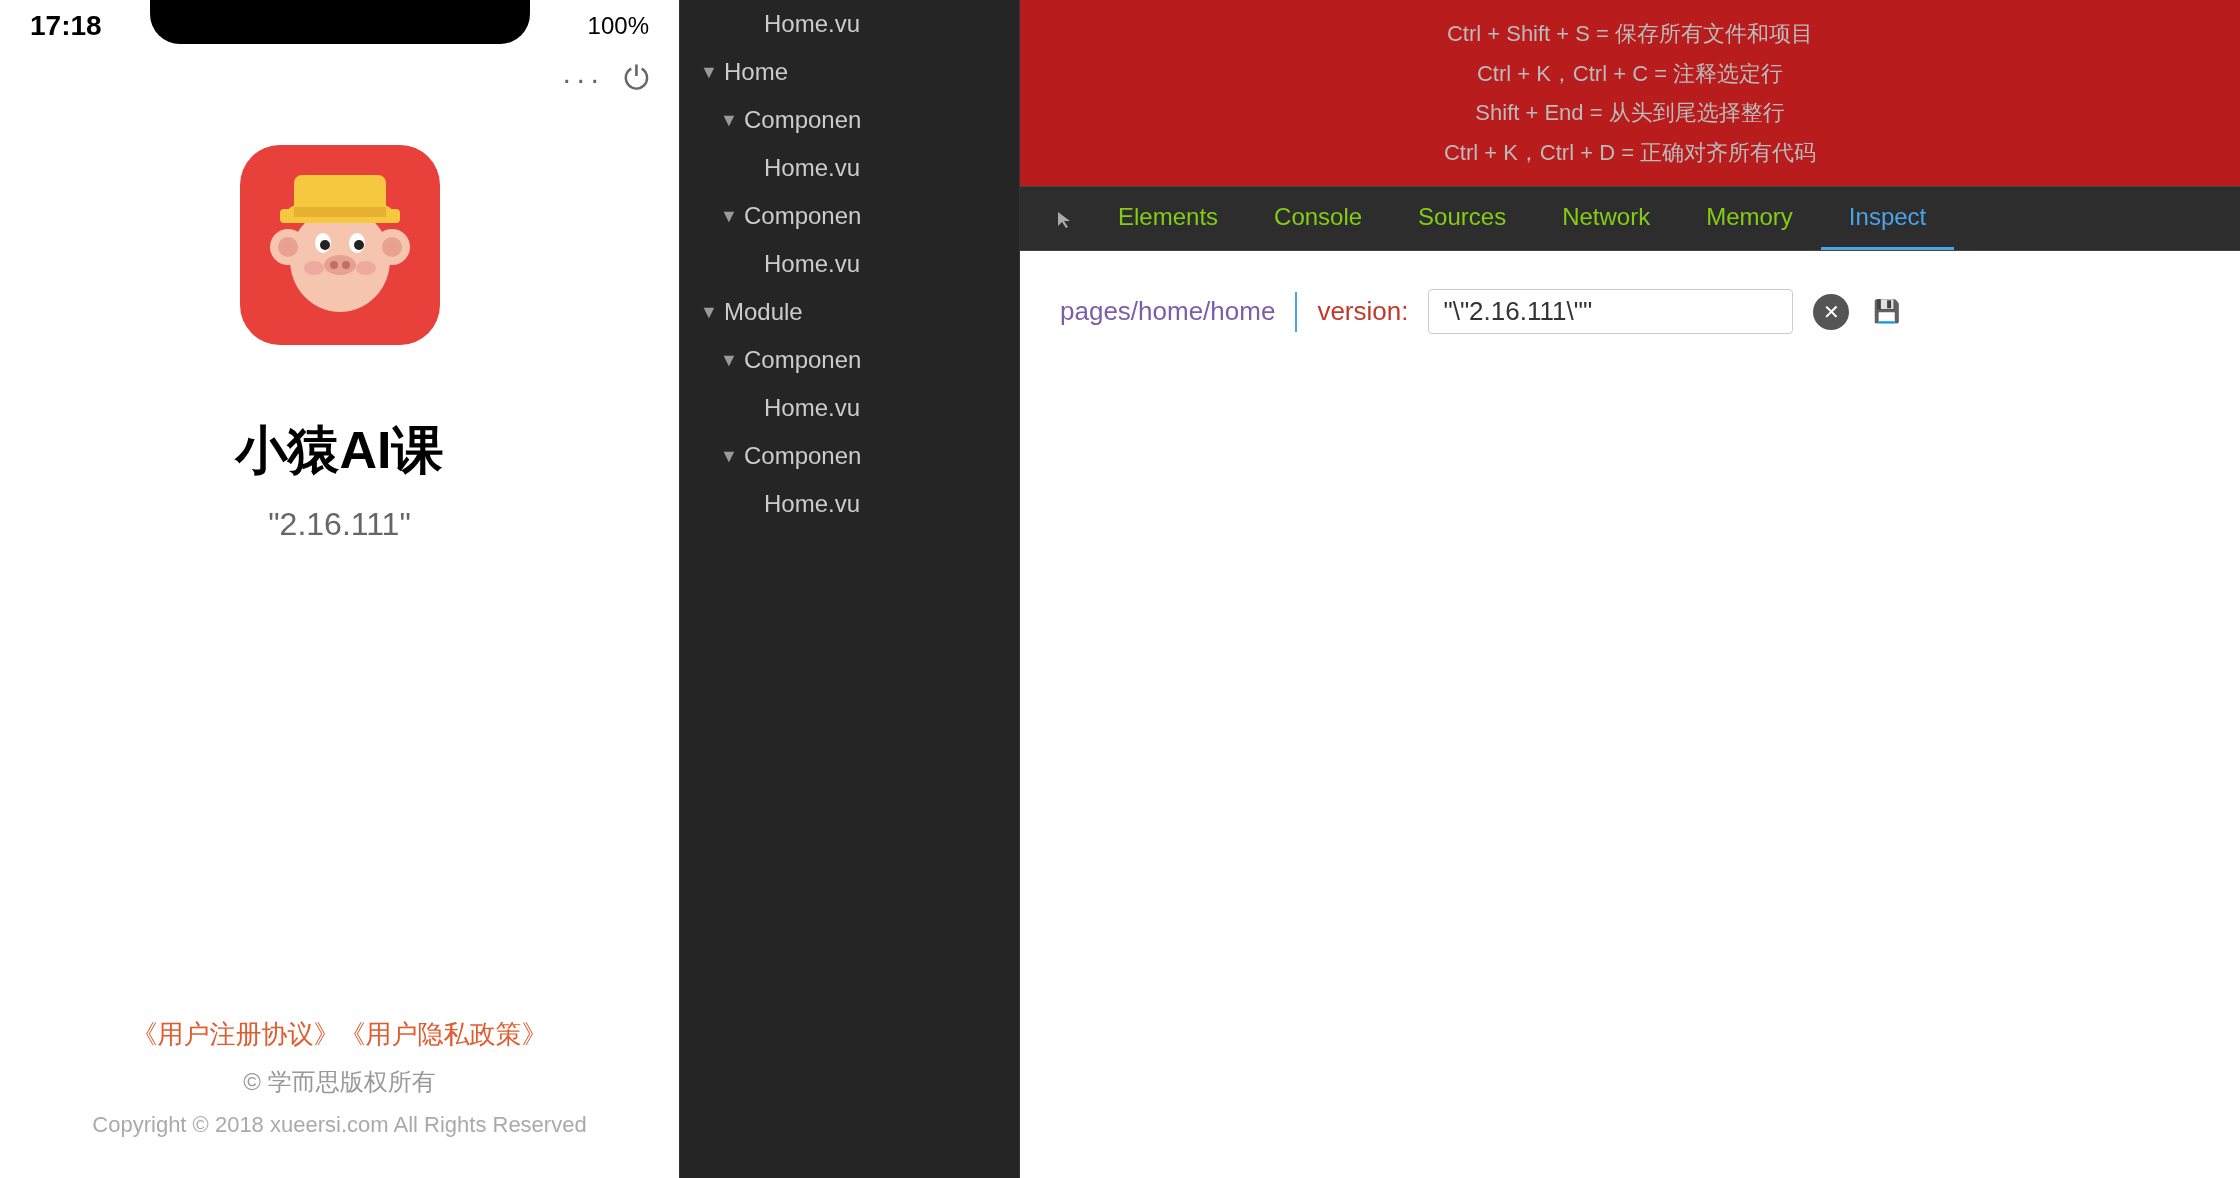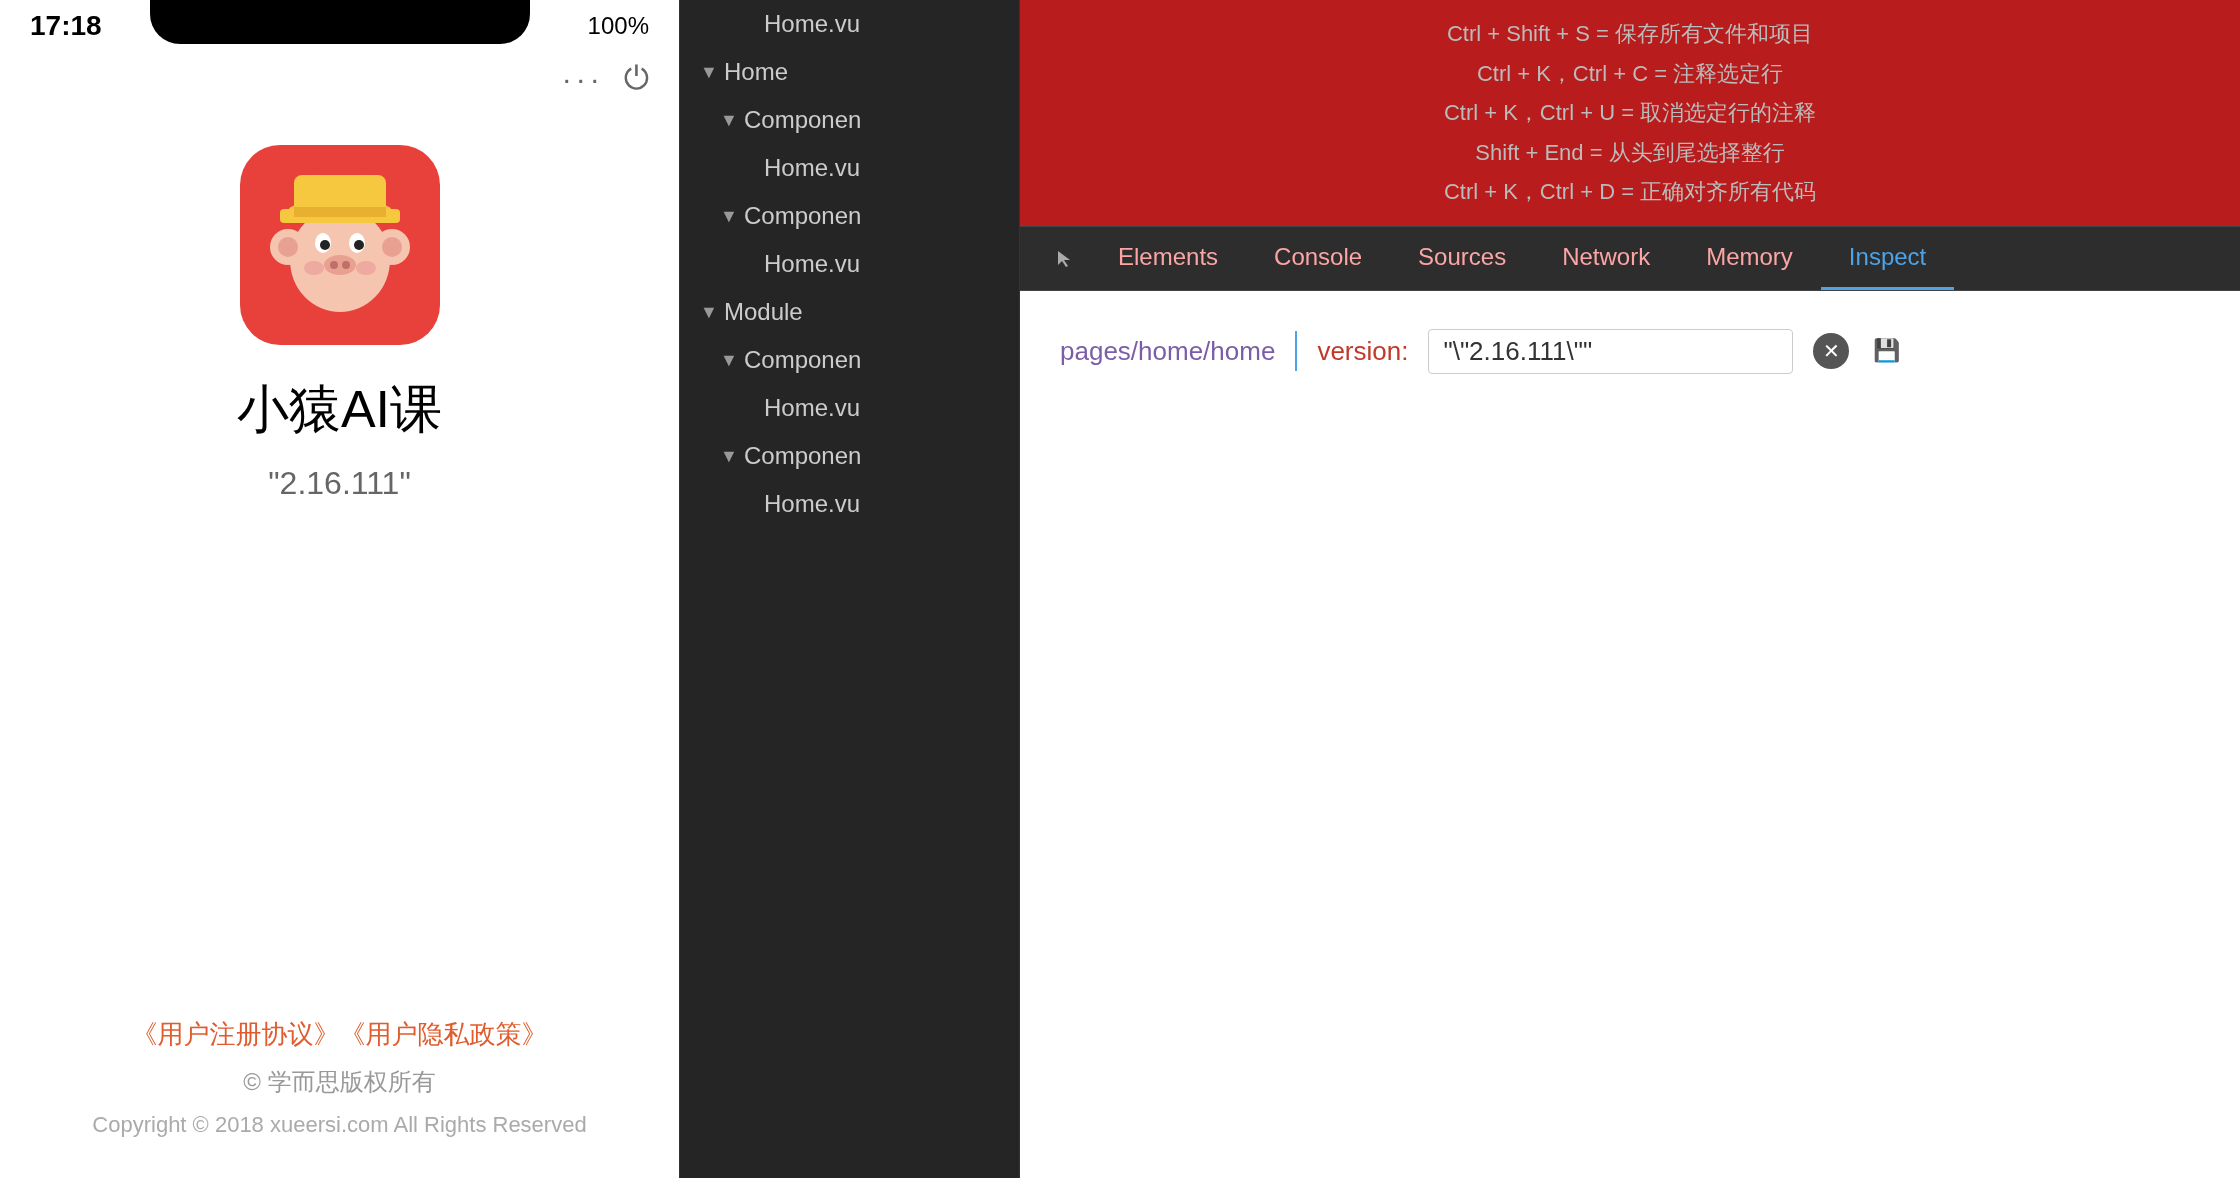--- a/index.html
+++ b/index.html
@@ -99,23 +99,24 @@
     }
 
     
     .monkey-svg {
       width: 160px;
       height: 160px;
     }
 
     .app-name {
       font-size: 52px;
-      font-weight: 400;
+      font-weight: 700;
       color: #000;
       margin-bottom: 20px;
+      margin-top: 41px;
     }
     .app-version {
       font-size: 32px;
       color: #666;
       margin-bottom: 40px;
     }
 
     .mobile-footer {
       width: 100%;
       display: flex;
@@ -207,21 +208,21 @@
       align-items: center;
       justify-content: center;
       color: #ccc;
       font-size: 22px;
       cursor: pointer;
     }
 
     .devtools-tab {
       padding: 16px 28px;
       font-size: 24px;
-      color: #fca5a5;
+      color: #84cc16;
       cursor: pointer;
       border-bottom: 3px solid transparent;
       white-space: nowrap;
     }
     .devtools-tab.active {
       color: #4da3e8;
       border-bottom: 3px solid #4da3e8;
     }
 
     
@@ -401,21 +402,20 @@
       <span class="tree-arrow"></span>
       <span>Home.vu</span>
     </div>
   </div>
 
 <div class="devtools-panel">
   <div class="shortcuts-bar">
 
   <div>Ctrl + Shift + S = 保存所有文件和项目</div>
       <div>Ctrl + K，Ctrl + C = 注释选定行</div>
-      <div>Ctrl + K，Ctrl + U = 取消选定行的注释</div>
       <div>Shift + End = 从头到尾选择整行</div>
       <div>Ctrl + K，Ctrl + D = 正确对齐所有代码</div>
     </div>
   <div class="devtools-tabs">
     <div class="devtools-tab-icon">
 
       <svg width="22" height="22" viewBox="0 0 22 22" fill="none">
         <path d="M4 4 L4 18 L8 14 L12 20 L14 19 L10 13 L16 13 Z" fill="#aaa"></path>
       </svg>
     </div>

